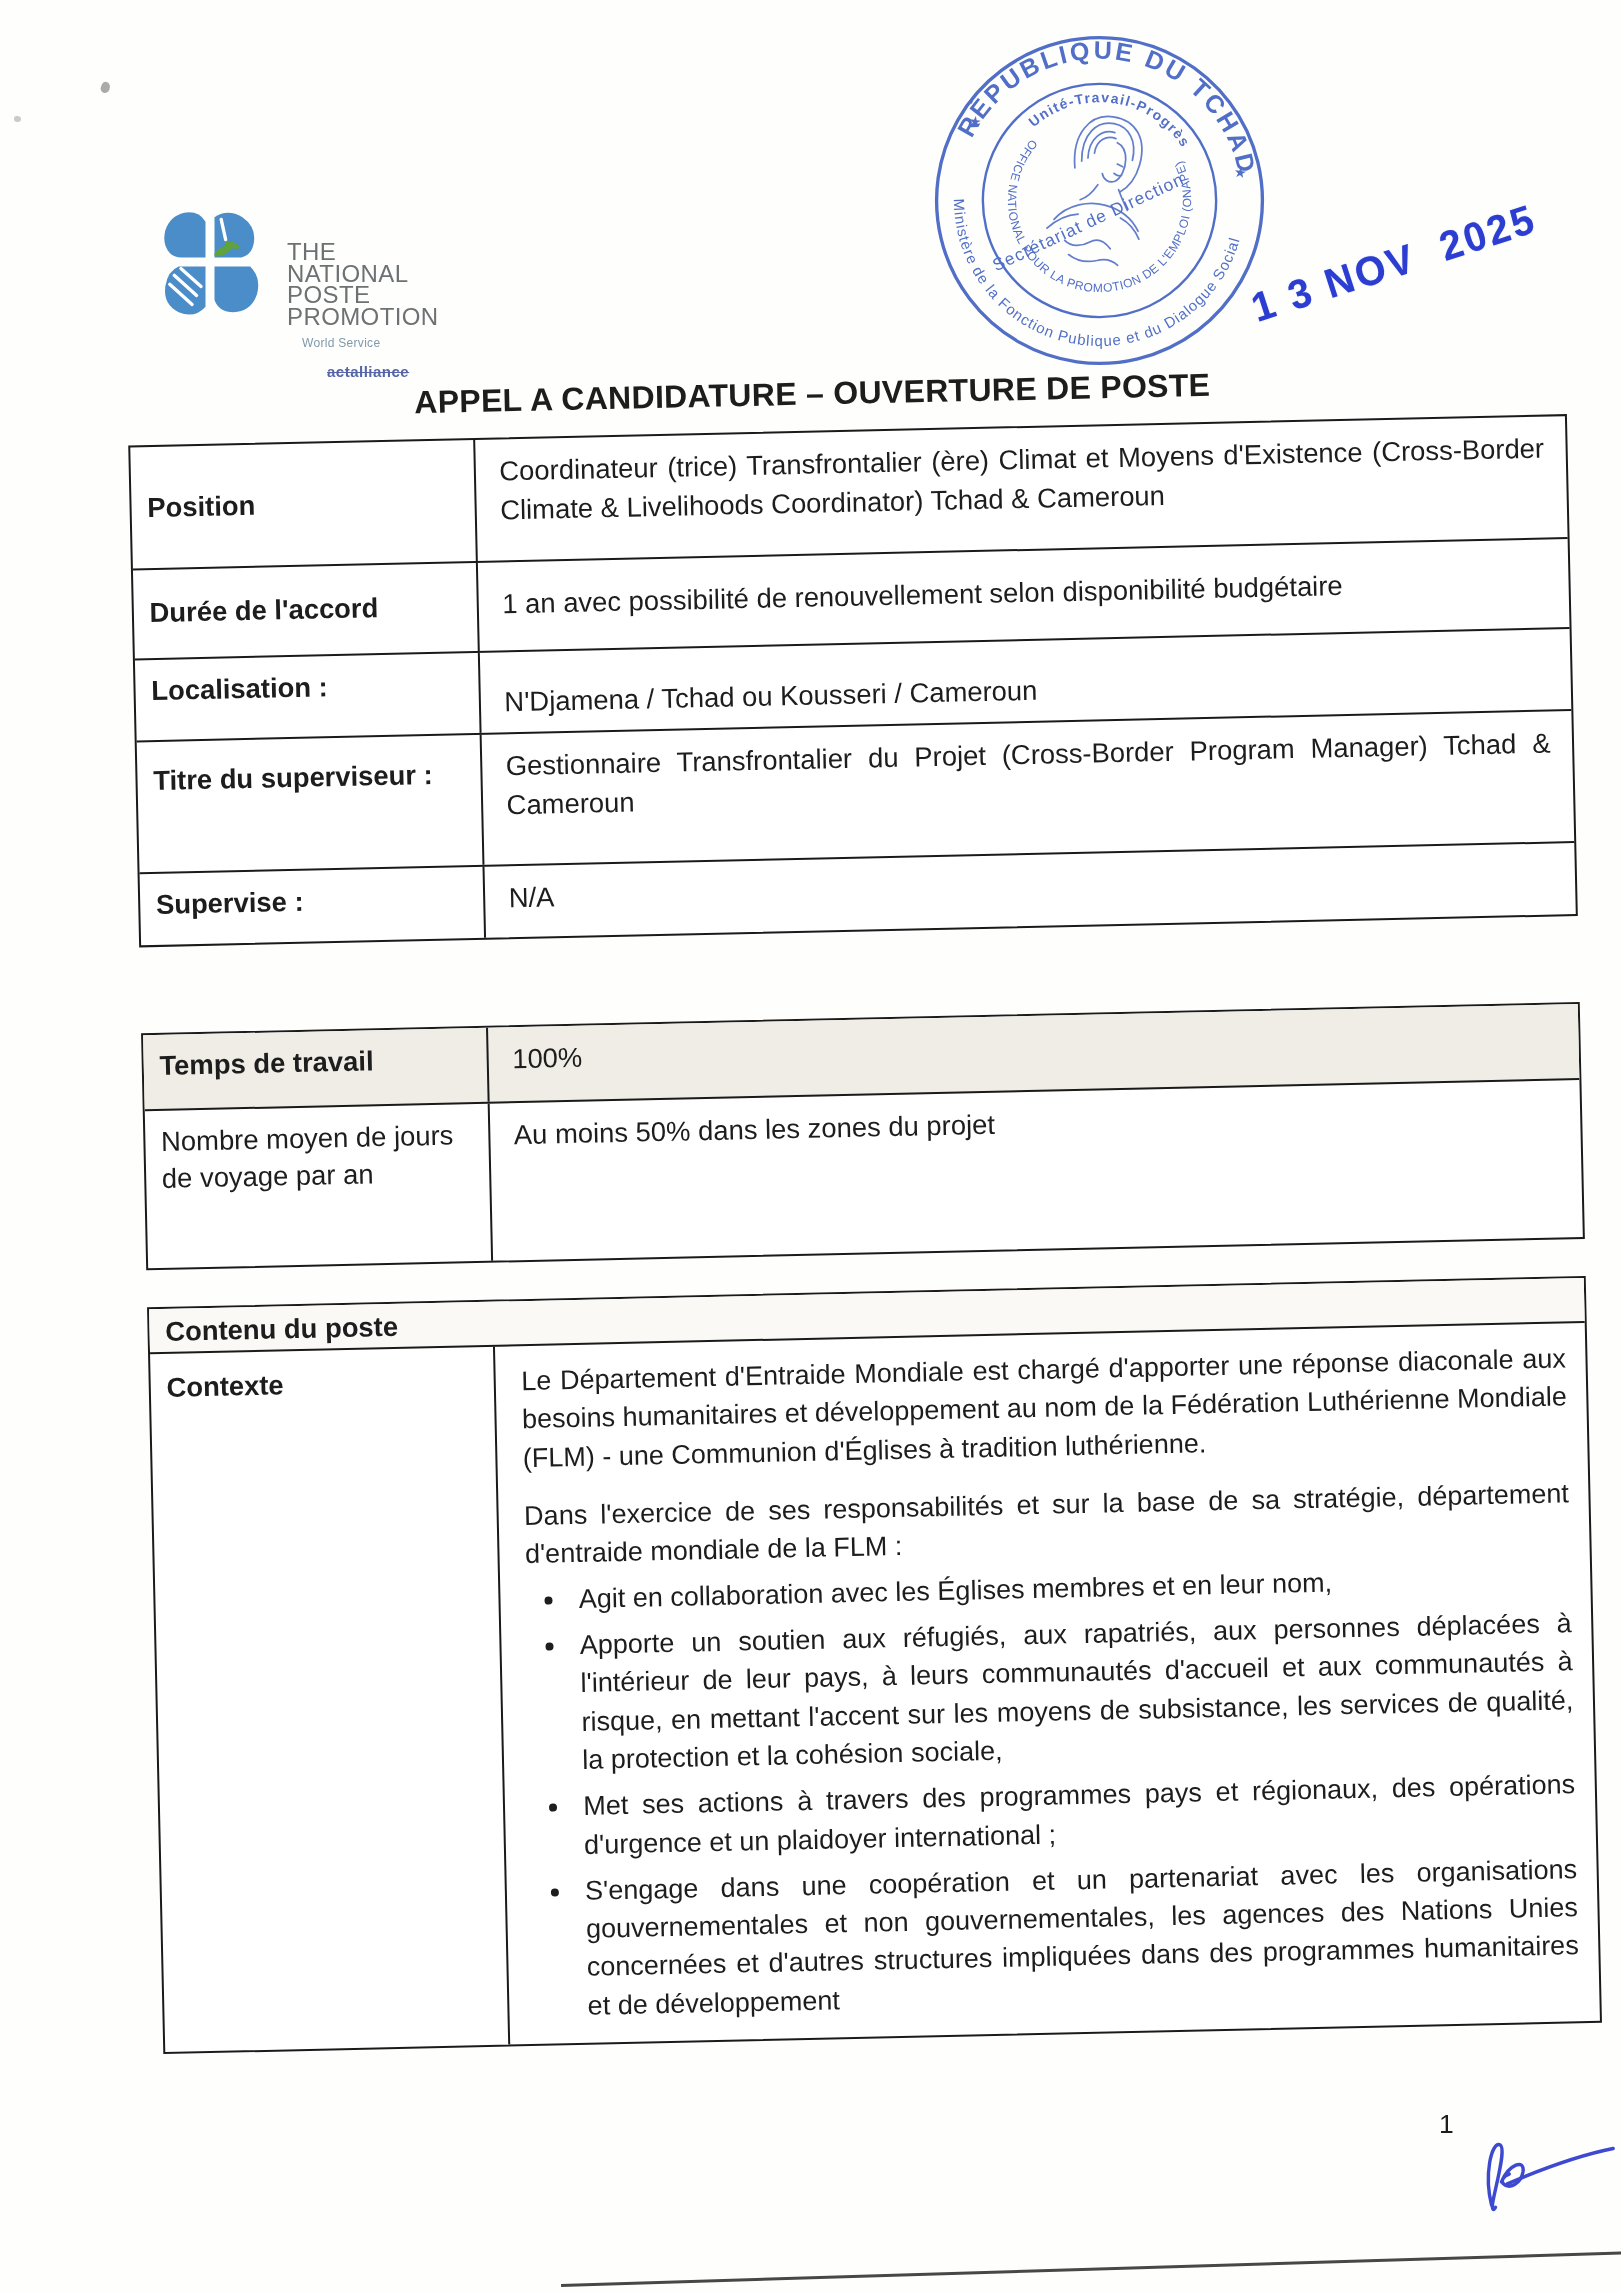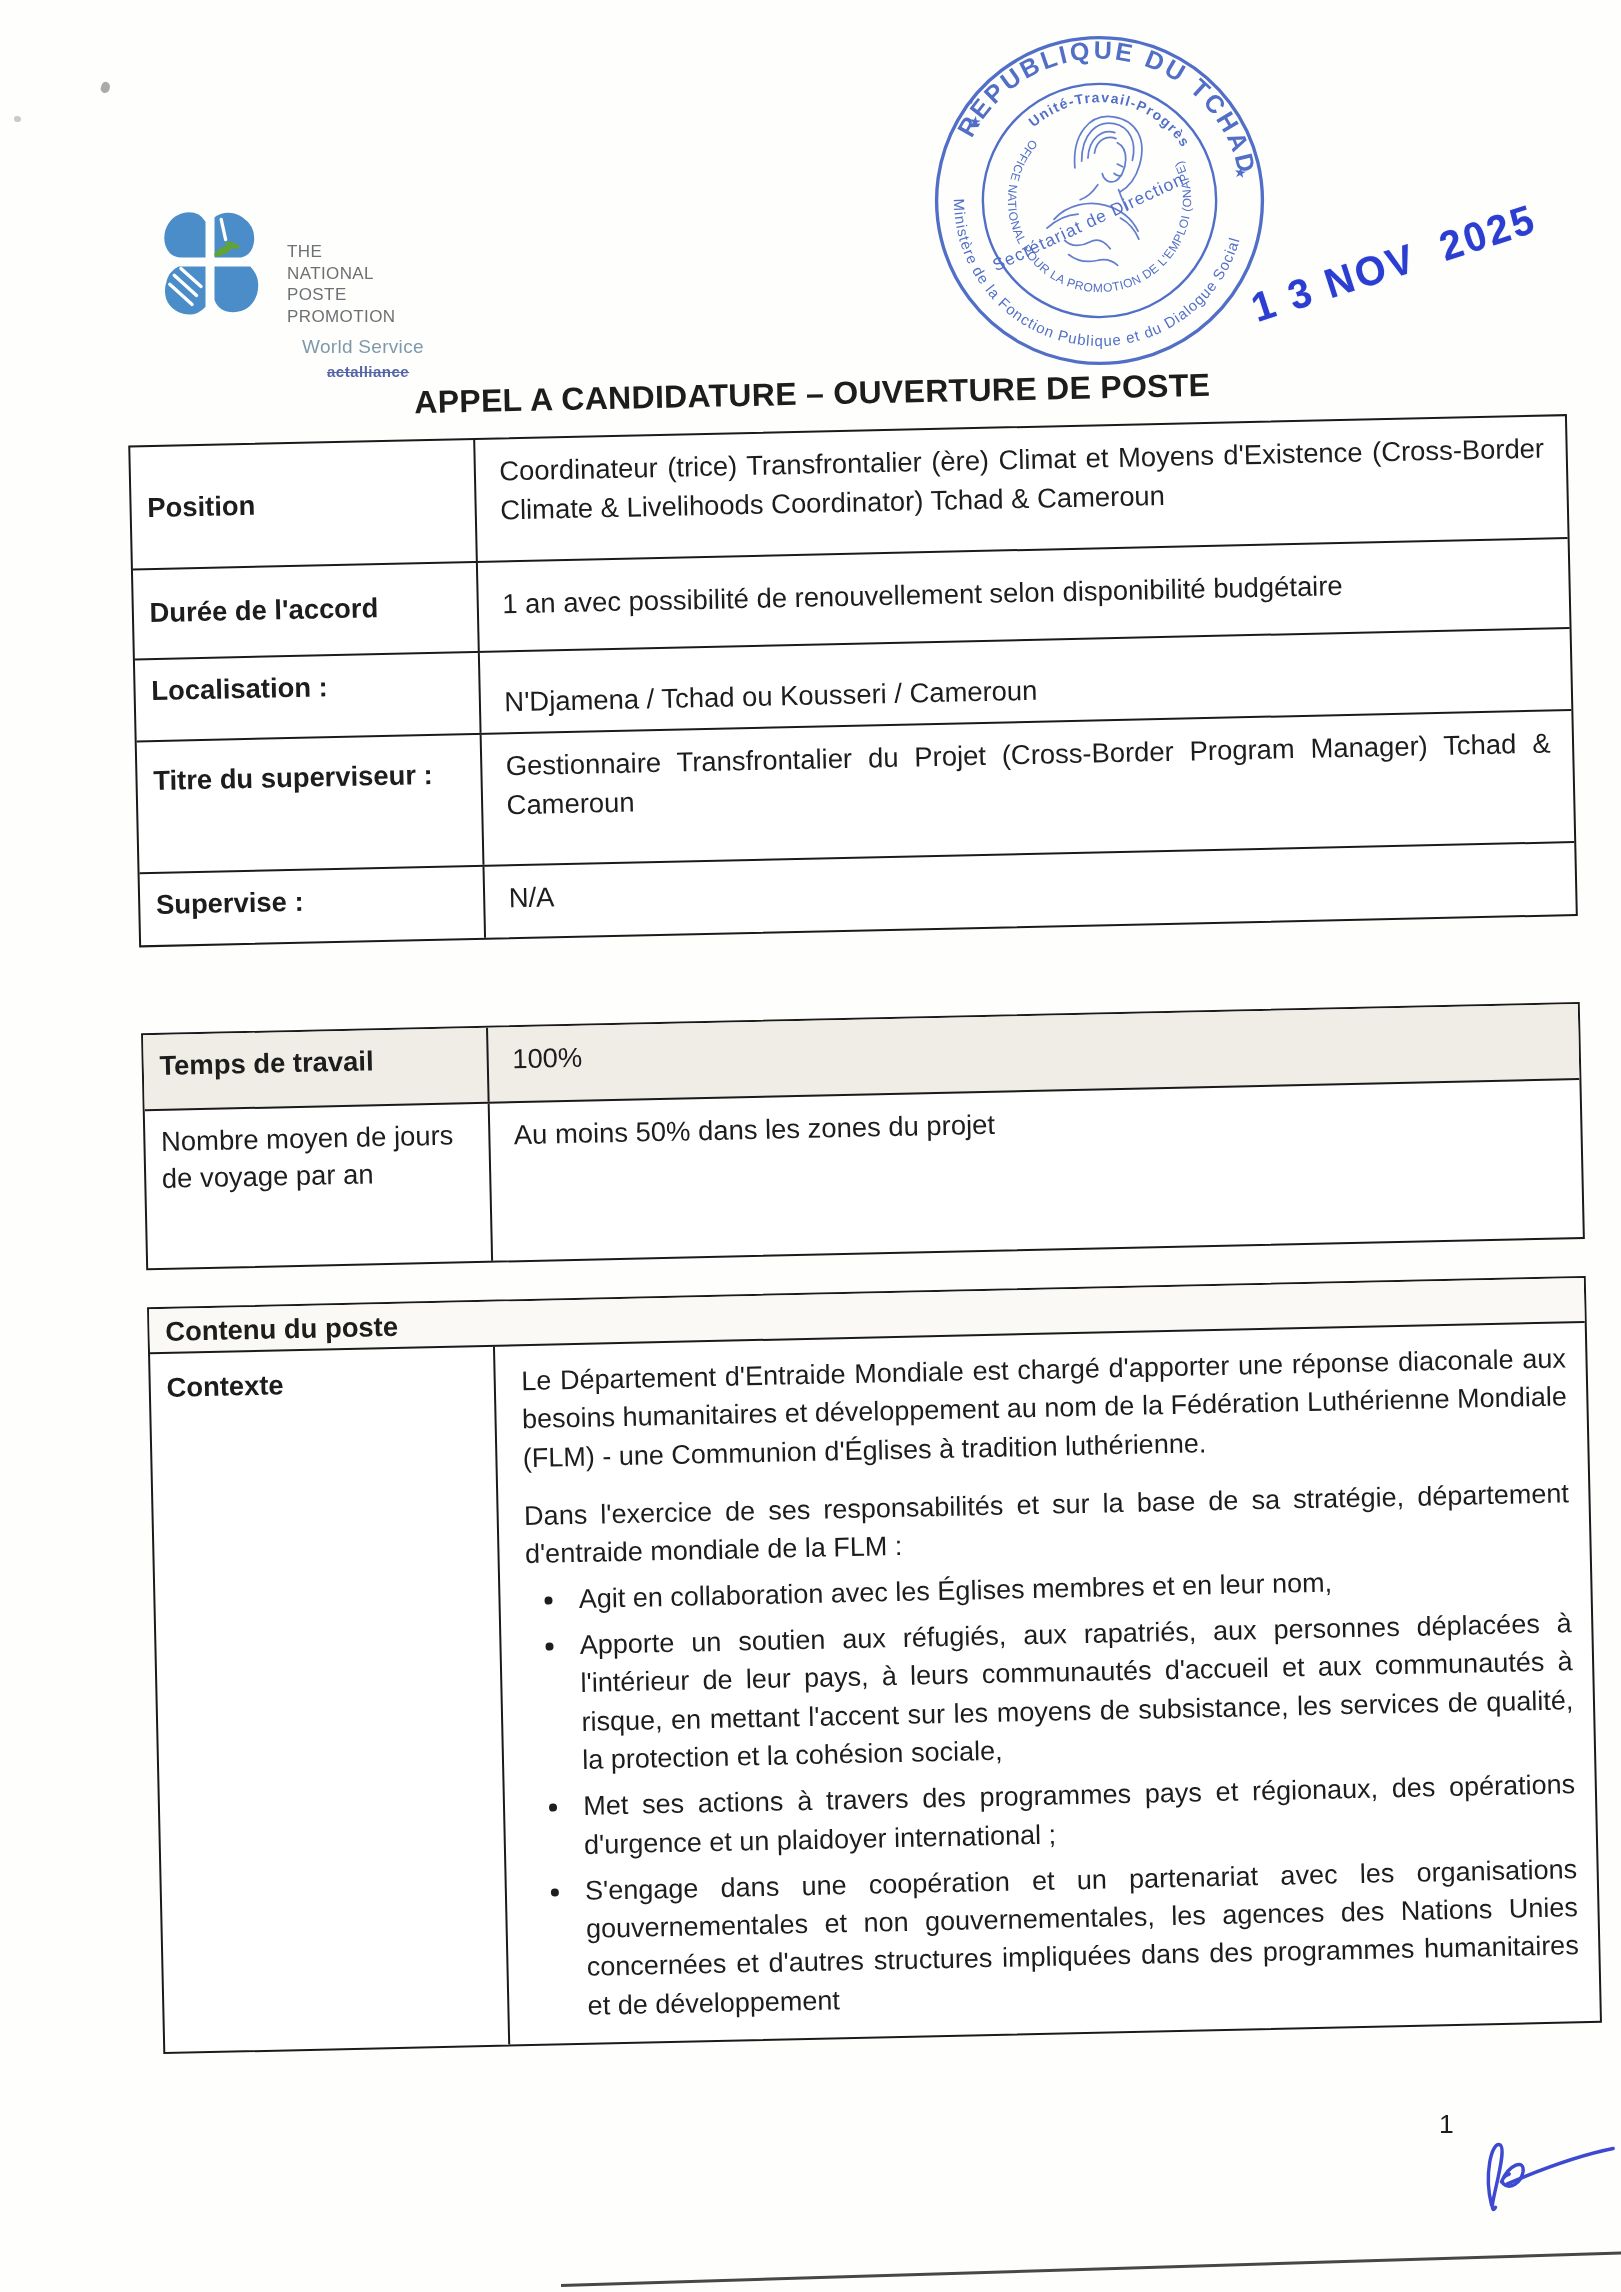--- a/index.html
+++ b/index.html
@@ -16,22 +16,22 @@
     overflow:hidden;font-family:"Liberation Sans",sans-serif;color:var(--ink);
   }
   
   .speck{position:absolute;background:#8d8d8d;border-radius:40% 60% 50% 50%;}
   #speck1{left:101px;top:82px;width:8.8px;height:10.8px;transform:rotate(24deg);opacity:.75;}
   #speck2{left:13.7px;top:116px;width:6.9px;height:5.9px;opacity:.45;}
 
   
   #logo{position:absolute;left:153px;top:206px;width:323px;}
   #logo-emblem{position:absolute;left:0;top:0;width:114px;height:123px;}
-  #logo-text{position:absolute;left:134px;top:35px;color:#6e7173;font-size:17px;line-height:21.6px;letter-spacing:0.4px;}
-  #logo-sub{position:absolute;left:149px;top:130px;color:#7f99ac;font-size:19px;letter-spacing:0.3px;}
+  #logo-text{position:absolute;left:134px;top:35px;color:#6e7173;font-size:24px;line-height:21.6px;letter-spacing:0.4px;}
+  #logo-sub{position:absolute;left:149px;top:130px;color:#7f99ac;font-size:12px;letter-spacing:0.3px;}
   #logo-act{position:absolute;left:174px;top:157px;color:#2c3f92;font-size:15px;font-weight:bold;letter-spacing:0.5px;text-decoration:line-through;opacity:.8;}
 
   
   #stamp{position:absolute;left:926px;top:27.4px;width:347px;height:347px;transform:rotate(8deg);color:var(--stamp-blue);opacity:.93;}
   #stamp text{fill:currentColor;}
   #stamp .ring{stroke:currentColor;fill:none;}
   #stamp .sketch{stroke:currentColor;fill:none;stroke-width:1.8;stroke-linecap:round;opacity:.9;}
 
   
   #date-stamp{

